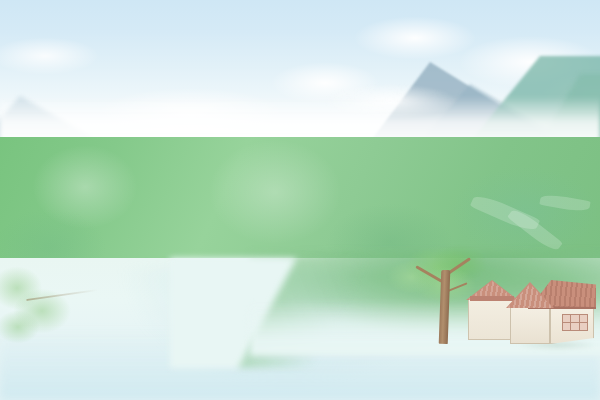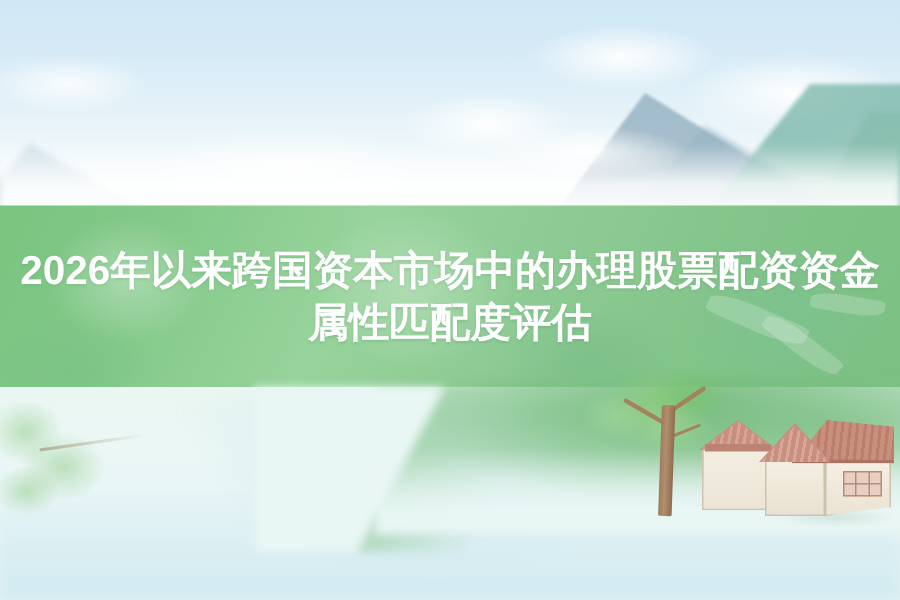--- a/index.html
+++ b/index.html
@@ -432,24 +432,20 @@
     <div class="band-blotch bb1"></div>
     <div class="band-blotch bb2"></div>
     <div class="band-blotch bb3"></div>
     <div class="band-blotch bb4"></div>
     <div class="band-blotch bb5"></div>
     <div class="band-leaf bl1"></div>
     <div class="band-leaf bl2"></div>
     <div class="band-leaf bl3"></div>
   </div>
 
-  <div class="title-wrap">
-    <div class="title-line">2026年以来跨国资本市场中的办理股票配资资金</div>
-    <div class="title-line">属性匹配度评估</div>
-  </div>
 
   <div class="foreground">
     <div class="fg-wash"></div>
     <div class="fg-wash2"></div>
   </div>
 
   <div class="grass"></div>
   <div class="bank"></div>
   <div class="grass-edge"></div>
 

